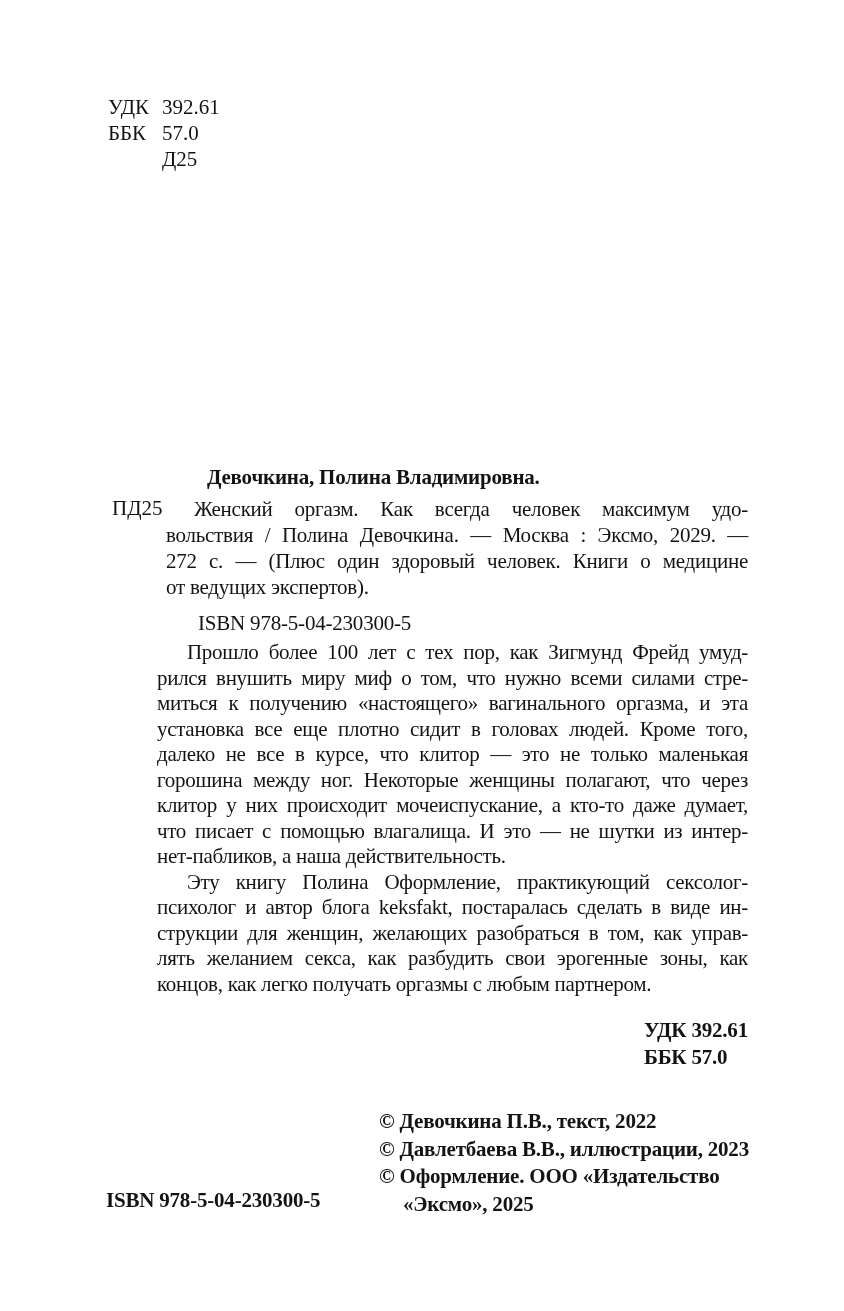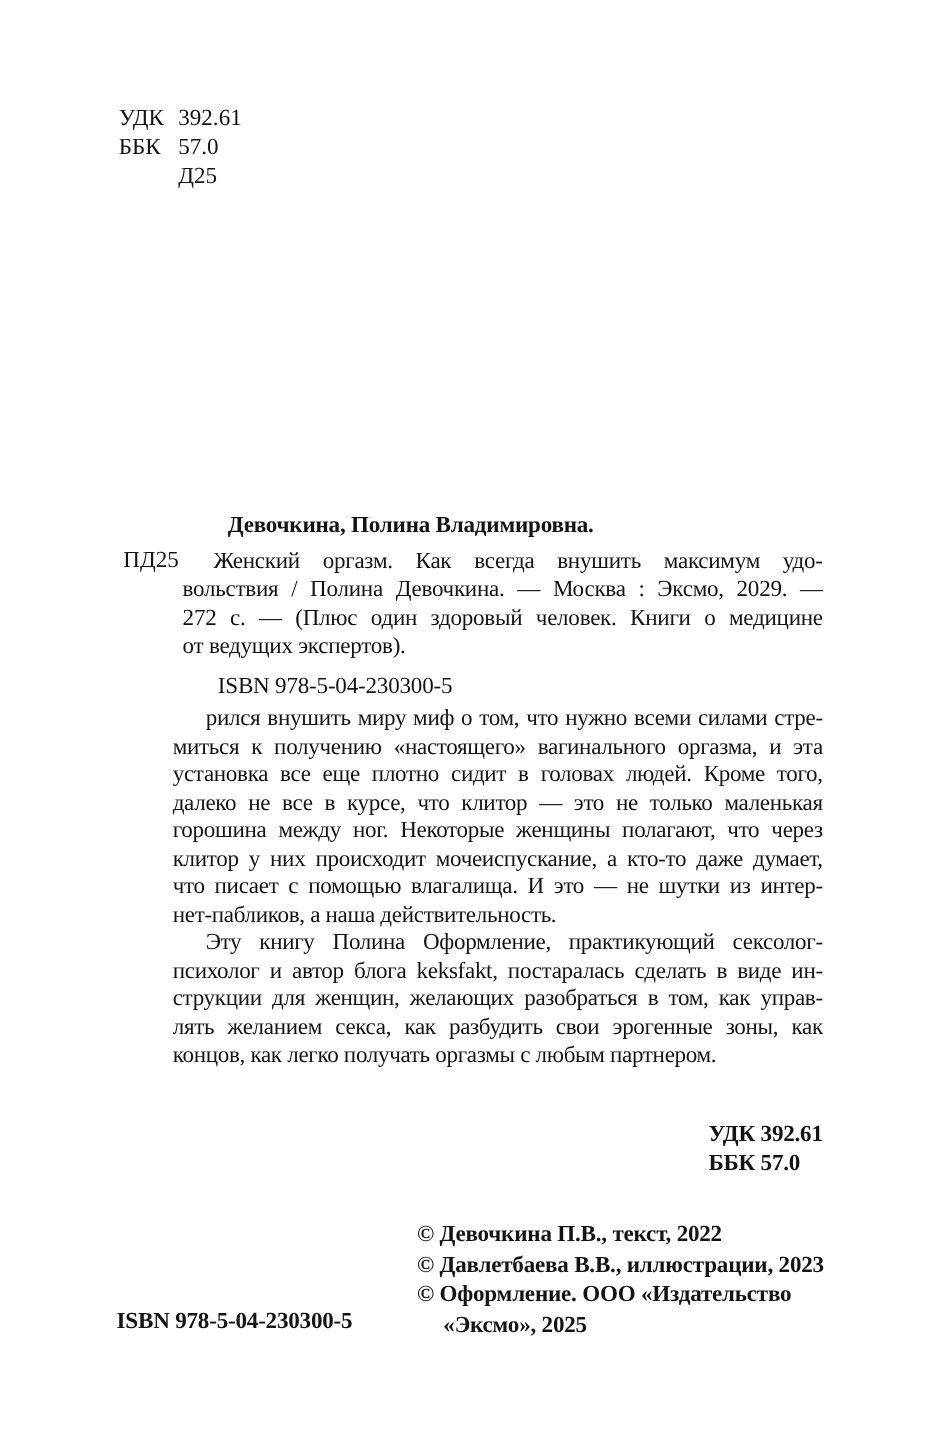--- a/index.html
+++ b/index.html
@@ -77,30 +77,31 @@
     <div class="code-row">
       <span class="code-label"></span><span>Д25</span>
     </div>
   </div>
 
   <div class="author-line">Девочкина, Полина Владимировна.</div>
 
   <div class="margin-code">ПД25</div>
 
   <div class="card-lines">
-      <div class="jline">Женский оргазм. Как всегда внушить максимум удо-</div>
+      <div class="jline">Женский оргазм. Как всегда человек максимум удо-</div>
       <div class="jline">вольствия / Полина Девочкина. — Москва : Эксмо, 2029. —</div>
       <div class="jline">272 с. — (Плюс один здоровый человек. Книги о медицине</div>
       <div class="jline">от ведущих экспертов).</div>
     </div>
 
   <div class="card-isbn">ISBN 978-5-04-230300-5</div>
 
   <div class="annotation">
     <div class="para">
+        <div class="jline">Прошло более 100 лет с тех пор, как Зигмунд Фрейд умуд-</div>
         <div class="jline">рился внушить миру миф о том, что нужно всеми силами стре-</div>
         <div class="jline">миться к получению «настоящего» вагинального оргазма, и эта</div>
         <div class="jline">установка все еще плотно сидит в головах людей. Кроме того,</div>
         <div class="jline">далеко не все в курсе, что клитор — это не только маленькая</div>
         <div class="jline">горошина между ног. Некоторые женщины полагают, что через</div>
         <div class="jline">клитор у них происходит мочеиспускание, а кто-то даже думает,</div>
         <div class="jline">что писает с помощью влагалища. И это — не шутки из интер-</div>
         <div class="jline">нет-пабликов, а наша действительность.</div>
       </div>
     <div class="para">

